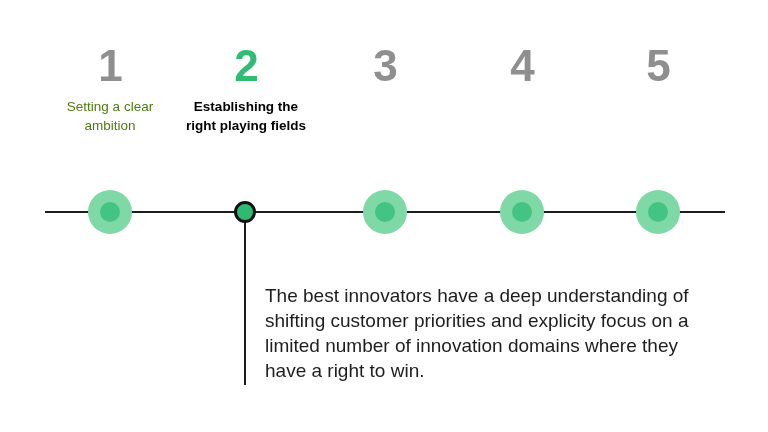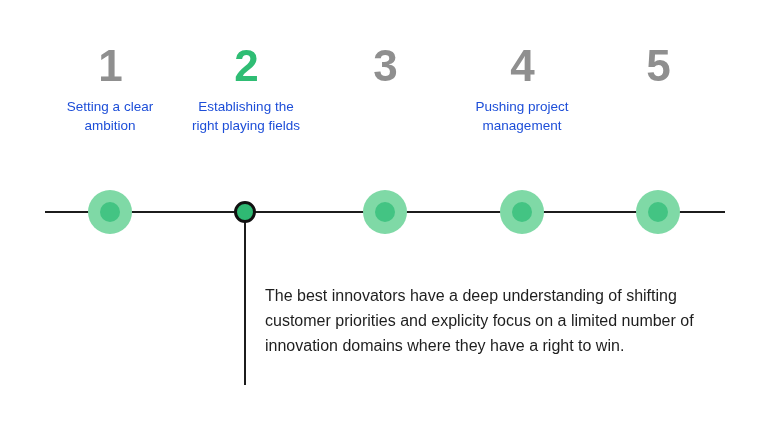--- a/index.html
+++ b/index.html
@@ -42,26 +42,26 @@
     color: #8f8f8f;
     letter-spacing: -1px;
   }
   .step-head.is-active .step-number {
     color: #2fbd74;
   }
   .step-label {
     margin-top: 6px;
     font-size: 13.5px;
     line-height: 18.5px;
-    color: #1d4ed8;
+    color: #4d7c0f;
     font-weight: normal;
   }
   .step-head.is-active .step-label {
-    color: #1d4ed8;
-    font-weight: normal;
+    color: #000000;
+    font-weight: bold;
   }
 
   
   .timeline-axis {
     position: absolute;
     left: 45px;
     top: 211px;
     width: 680px;
     height: 2px;
     background: #1c1c1c;
@@ -107,21 +107,21 @@
     background: #2fb973;
     border: 3px solid #111111;
   }
 
   
   .detail-body {
     position: absolute;
     left: 265px;
     top: 283px;
     width: 432px;
-    font-size: 16px;
+    font-size: 19px;
     line-height: 25px;
     color: #1e1e1e;
   }
 </style>
 </head>
 <body>
 
 <div id="infographic">
 
   <div class="steps-row">
@@ -135,21 +135,20 @@
       <div class="step-number">2</div>
       <div class="step-label">Establishing the right playing fields</div>
     </div>
 
     <div class="step-head" style="left:323px;">
       <div class="step-number">3</div>
     </div>
 
     <div class="step-head" style="left:460px;">
       <div class="step-number">4</div>
-      <div class="step-label">Pushing project management</div>
     </div>
 
     <div class="step-head" style="left:596px;">
       <div class="step-number">5</div>
     </div>
 
   </div>
 
   <div class="timeline-axis"></div>
   <div class="timeline-drop"></div>

